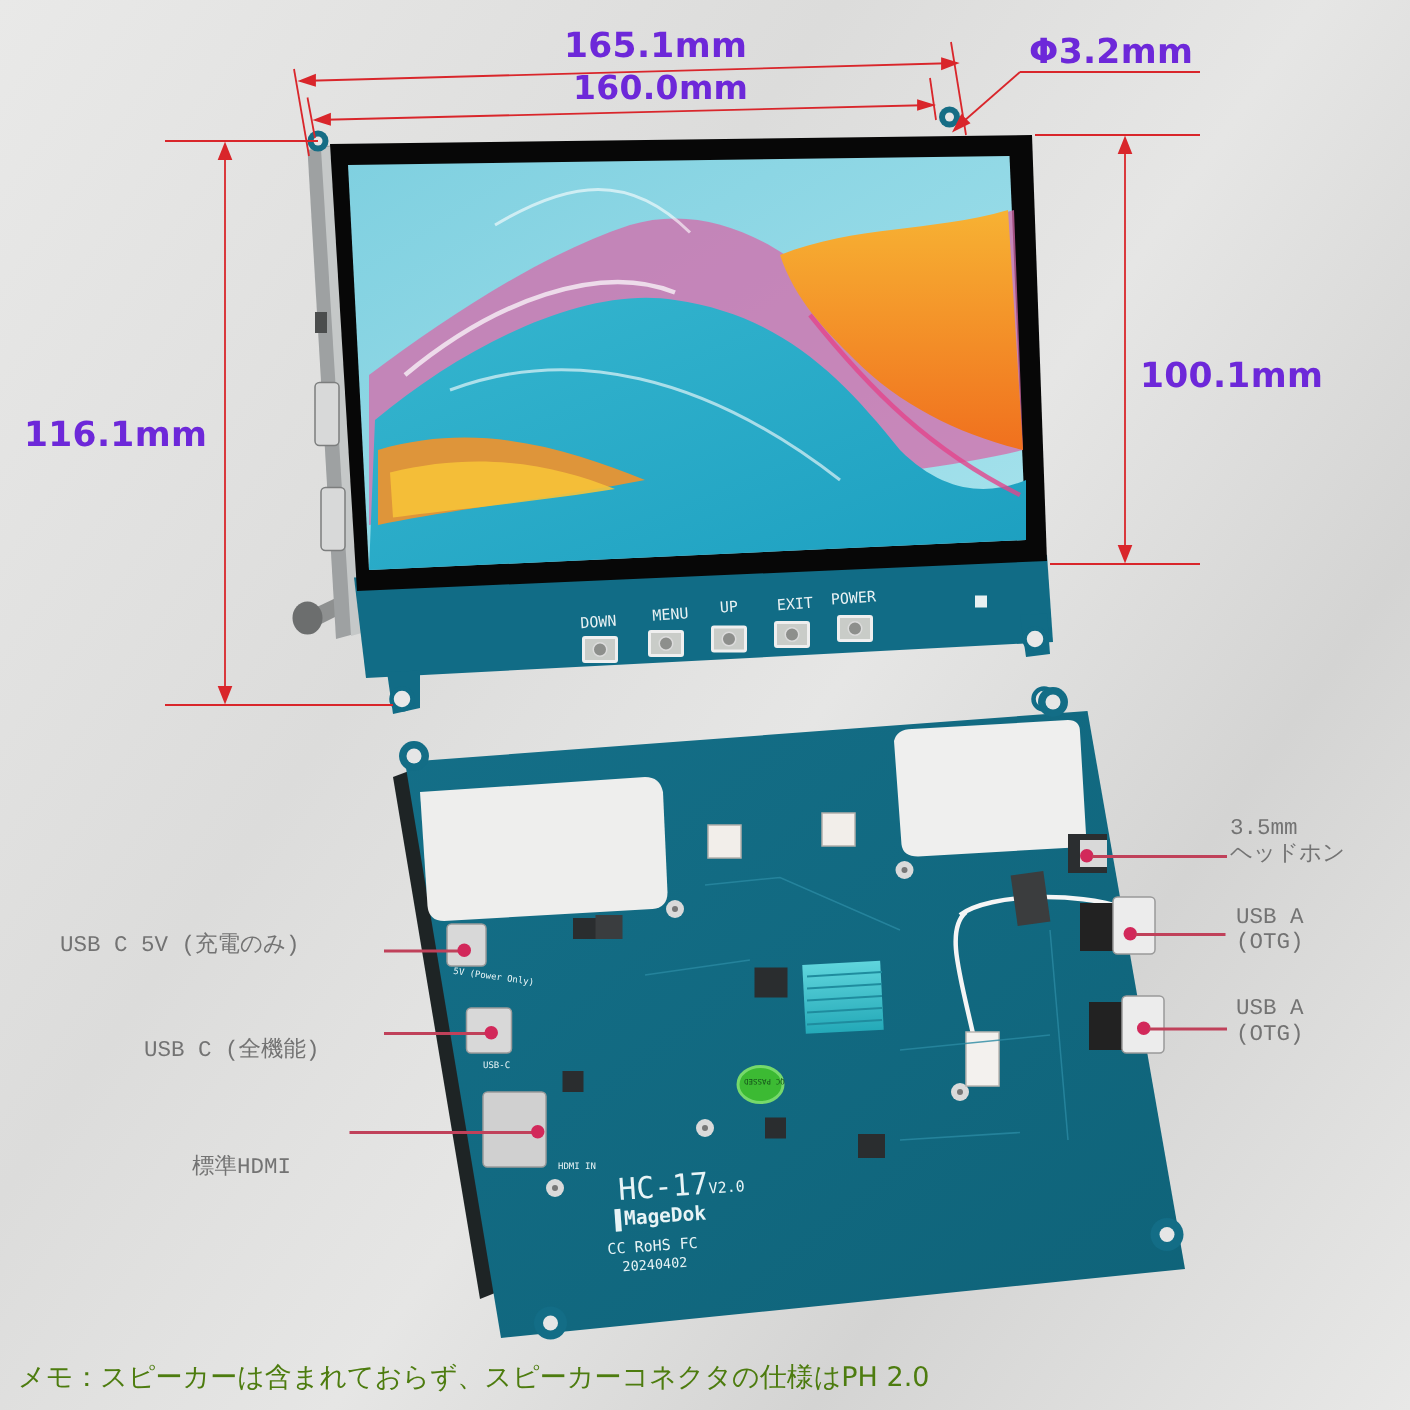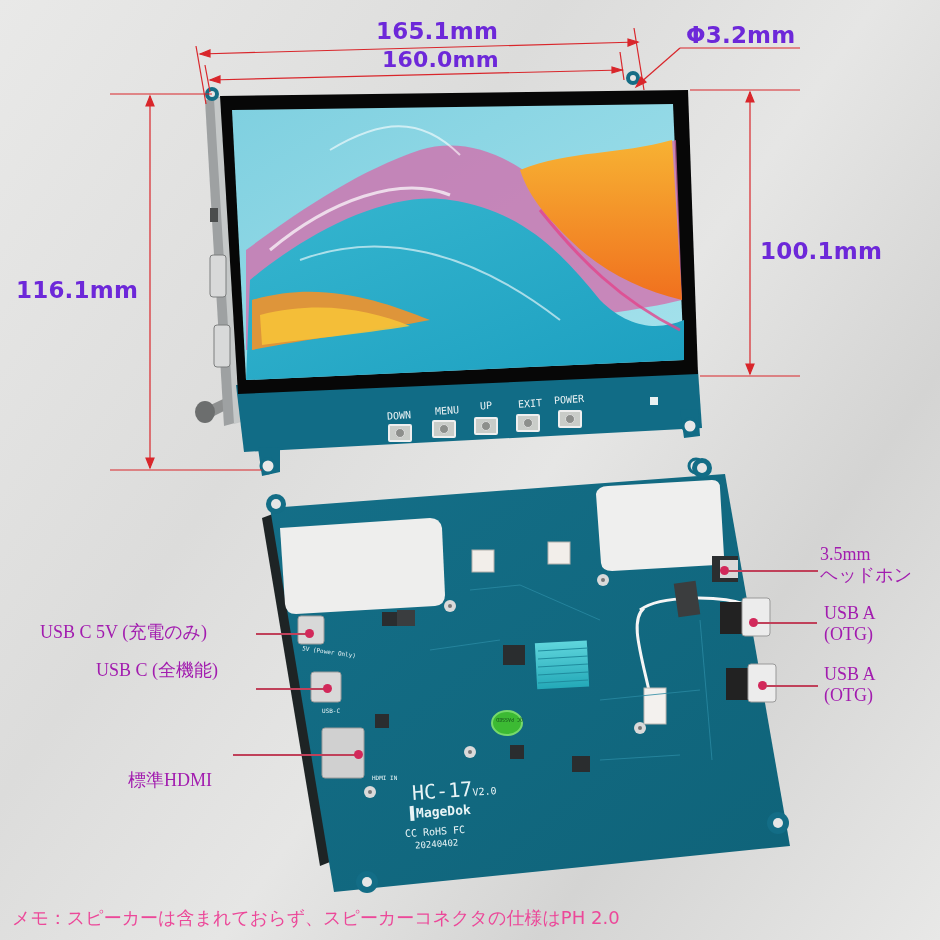--- a/index.html
+++ b/index.html
@@ -1,27 +1,27 @@
 <!DOCTYPE html>
 <html><head>
   <meta charset="utf-8">
   <style>
     html, body { margin:0; padding:0; }
     body { width:940px; height:940px; overflow:hidden; position:relative;
       background: linear-gradient(125deg, #e9e9e8 0%, #dcdcdb 35%, #e6e6e5 55%, #d4d4d3 75%, #e8e8e7 100%);
       font-family: "DejaVu Sans", "Liberation Sans", sans-serif; color:#1a1a1a; }
     .dim-text { position:absolute; font-family:"DejaVu Sans", sans-serif; font-weight:bold; color:#6d28d9; font-size:23px; letter-spacing:0.2px; }
-    .label { position:absolute; font-family:Liberation Serif, serif; font-size:18px; color:#a21caf; line-height:1.15; }
+    .label { position:absolute; font-family:Liberation Mono, monospace; font-size:15px; color:#737373; line-height:1.15; }
     .leader { position:absolute; height:1.5px; background:#c0415a; }
     .dot { position:absolute; width:9px; height:9px; border-radius:50%; background:#d2285a; }
     svg { position:absolute; left:0; top:0; }
     .btn-label { position:absolute; font-size:10px; color:#e8f1f3; font-family:"DejaVu Sans Mono", monospace; transform:rotate(-4deg); }
     .tact { position:absolute; width:20px; height:14px; background:#c9ccc8; border:2px solid #efefef; border-radius:2px; }
     .tact::after { content:""; position:absolute; left:5px; top:2px; width:8px; height:8px; border-radius:50%; background:#8d8f8c; border:1px solid #dcdcdc; }
-    .memo { position:absolute; left:12px; top:906px; font-size:18px; color:#ec4899; font-family:"DejaVu Sans", sans-serif; white-space:nowrap; }
+    .memo { position:absolute; left:12px; top:906px; font-size:18px; color:#4d7c0f; font-family:"DejaVu Sans", sans-serif; white-space:nowrap; }
     .silk { position:absolute; color:#e8f4f6; font-family:"DejaVu Sans Mono", monospace; }
   </style>
 </head>
 <body>
 
 <svg width="940" height="940" viewBox="0 0 940 940">
   <defs>
     <linearGradient id="sky" x1="0" y1="0" x2="1" y2="1">
       <stop offset="0" stop-color="#7fd0e0"></stop>
       <stop offset="1" stop-color="#a6e2ec"></stop>
@@ -217,21 +217,21 @@
 <div class="silk" style="left:415px;top:839px;font-size:9px;transform:rotate(-4deg);">20240402</div>
 <div class="silk" style="left:302px;top:648px;font-size:6px;transform:rotate(8deg);">5V (Power Only)</div>
 <div class="silk" style="left:322px;top:707px;font-size:6px;">USB-C</div>
 <div class="silk" style="left:372px;top:774px;font-size:6px;">HDMI IN</div>
 <div class="silk" style="left:496px;top:717px;font-size:5px;color:#14501a;transform:rotate(180deg);">QC PASSED</div>
 
 <div class="label" style="left:40px;top:622px;">USB C 5V (充電のみ)</div>
 <div class="leader" style="left:256px;top:633px;width:52px;"></div>
 <div class="dot" style="left:305px;top:629px;"></div>
 
-<div class="label" style="left:96px;top:660px;">USB C (全機能)</div>
+<div class="label" style="left:96px;top:692px;">USB C (全機能)</div>
 <div class="leader" style="left:256px;top:688px;width:70px;"></div>
 <div class="dot" style="left:323px;top:684px;"></div>
 
 <div class="label" style="left:128px;top:770px;">標準HDMI</div>
 <div class="leader" style="left:233px;top:754px;width:124px;"></div>
 <div class="dot" style="left:354px;top:750px;"></div>
 
 <div class="dot" style="left:720px;top:566px;"></div>
 <div class="leader" style="left:728px;top:570px;width:90px;"></div>
 <div class="label" style="left:820px;top:544px;">

